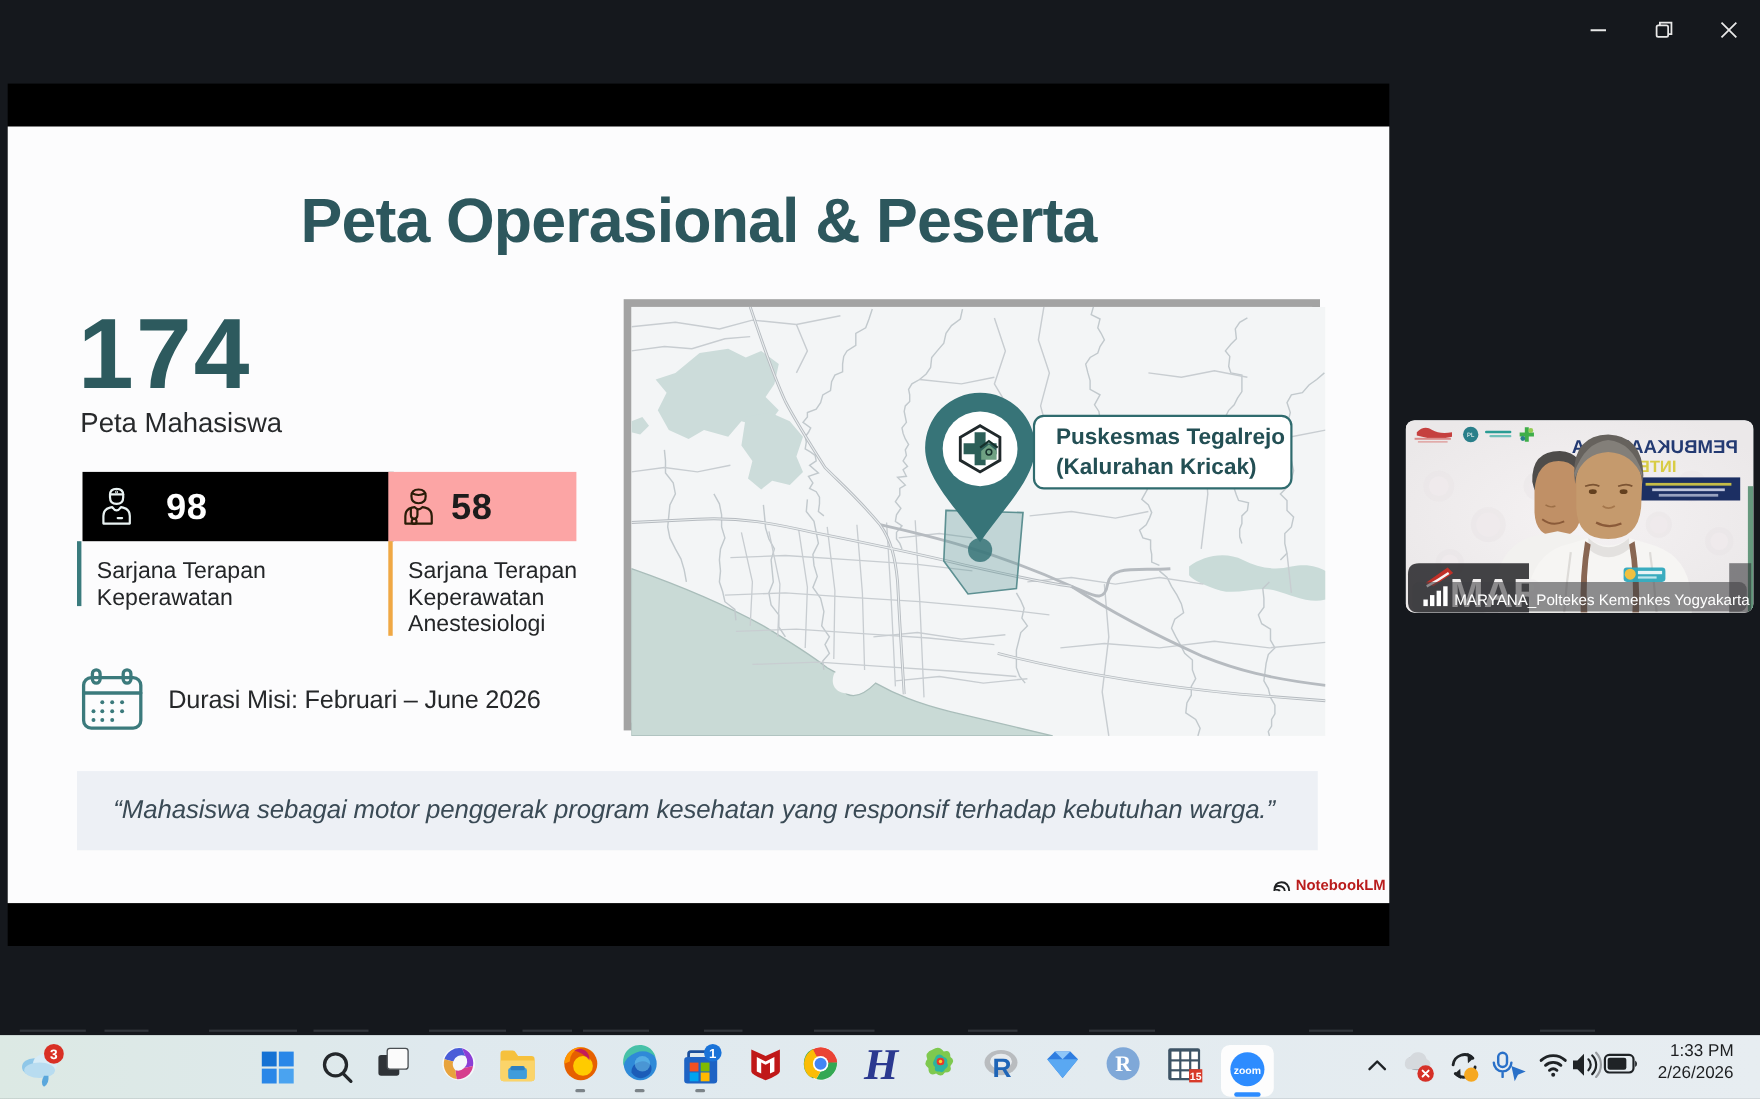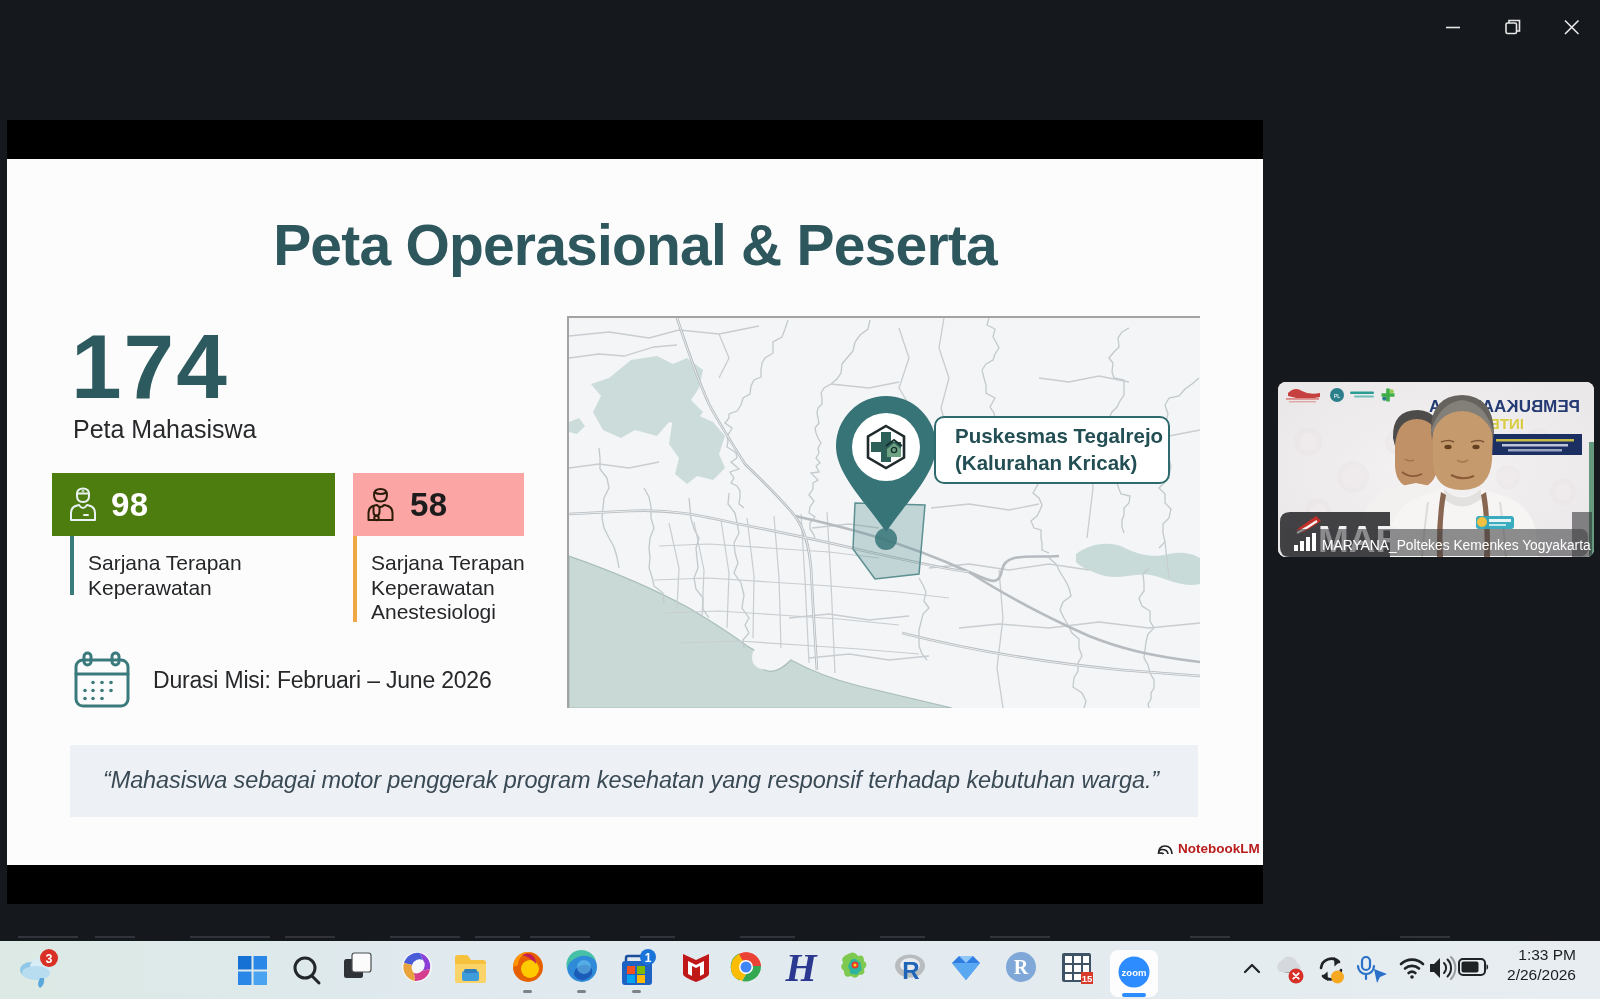--- a/index.html
+++ b/index.html
@@ -1,31 +1,31 @@
 <!DOCTYPE html>
 <html><head>
 <meta charset="utf-8">
 <style>
   * { margin:0; padding:0; box-sizing:border-box; }
   html,body { width:1600px; height:999px; overflow:hidden; background:#15181d; font-family:"Liberation Sans", sans-serif; }
   .abs { position:absolute; }
-  #slide { position:absolute; left:7px; top:76px; width:1256px; height:784px; background:#000;margin-top:44px; }
+  #slide { position:absolute; left:7px; top:76px; width:1256px; height:784px; background:#000; }
   #slidewhite { position:absolute; left:0; top:39px; width:1256px; height:706px; background:#fcfcfd; }
   #title { position:absolute; left:0; top:53px; width:1256px; text-align:center; font-size:57px; font-weight:bold; color:#2d575d; letter-spacing:-0.8px; }
   #n156 { position:absolute; left:64px; top:156px; font-size:91px; font-weight:bold; color:#2d5a5e; letter-spacing:2px;}
   #totalm { position:absolute; left:66px; top:256px; font-size:25px; color:#27292b; }
   .statbox { position:absolute; top:314px; height:63px; display:flex; align-items:center; }
-  #box98 { left:45px; width:283px; background:#4d7c0f; color:#fff; }
+  #box98 { left:68px; width:283px; background:#000000; color:#fff;gap:17px; }
   #box58 { left:346px; width:171px; background:#fca5a5; color:#1c1c1c; }
   .statlabel { position:absolute; font-size:21px; line-height:24.5px; color:#242628; }
   .lborder { position:absolute; width:4px; }
   #quote { position:absolute; left:63px; top:586px; width:1128px; height:72px; background:#edf0f5; border-radius:0; }
   #quotetext { position:absolute; left:33px; top:22px; font-size:23.5px; letter-spacing:-0.12px; font-style:italic; color:#3a4a55; white-space:nowrap; }
   #caltext { position:absolute; left:146px; top:508px; font-size:23px; letter-spacing:-0.2px; color:#26282a; }
-  #maparea { position:absolute; left:560px; top:157px; width:633px; height:392px; background:#f2f4f5; border:2px solid #a3a3a3; }
+  #maparea { position:absolute; left:560px; top:157px; width:633px; height:392px; background:#f2f4f5; border:7px solid #a3a3a3; }
   #notebooklm { position:absolute; left:1150px; top:681px; width:110px; height:20px; font-size:13.5px; font-weight:bold; color:#b91c1c; }
   #video { position:absolute; left:1278px; top:382px; width:316px; height:175px; background:#eceff0; overflow:hidden; border-radius:8px; }
   #taskbar { position:absolute; left:0; top:941px; width:1600px; height:58px; background:linear-gradient(90deg,#dce9e4 0%,#dfe9ee 25%,#e7edf1 100%); }
 </style>
 </head>
 <body>
 <svg class="abs" style="left:1440px; top:18px;" width="150" height="20" viewBox="0 0 150 20" fill="none" stroke="#e8e8e8" stroke-width="1.6">
   <line x1="6" y1="9.5" x2="20" y2="9.5"></line>
   <rect x="66" y="5" width="10.5" height="10.5" rx="1.5"></rect>
   <path d="M69 5 L69 2.5 L79.5 2.5 L79.5 13 L77 13"></path>

